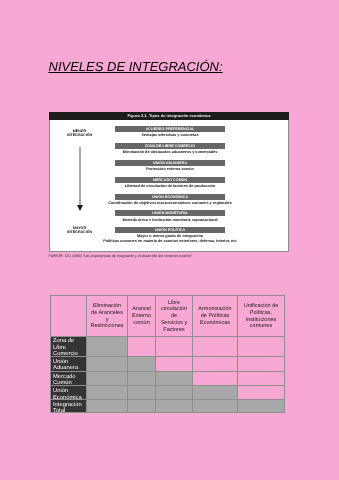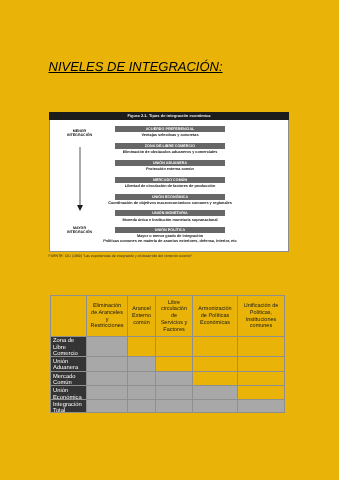--- a/index.html
+++ b/index.html
@@ -1,18 +1,18 @@
 <!DOCTYPE html>
 <html><head>
 <meta charset="utf-8">
 <style>
   html,body{margin:0;padding:0;background:#ffffff;}
   body{width:339px;height:480px;font-family:"Liberation Sans",sans-serif;position:relative;overflow:hidden;
        -webkit-font-smoothing:antialiased;text-rendering:geometricPrecision;}
-  .page{position:absolute;left:0;top:0;width:339px;height:480px;background:#eab308;}
+  .page{position:absolute;left:0;top:0;width:339px;height:480px;background:#f9a8d4;}
 
   
   .title{position:absolute;left:48.5px;top:59px;font-size:13px;font-style:italic;
          text-decoration:underline;color:#000;white-space:nowrap;}
 
   
   .fig{position:absolute;left:49px;top:111.7px;width:240px;height:140.3px;
        border:1px solid #8c8c8c;box-sizing:border-box;background:#fff;}
   .figbar{position:absolute;left:-1px;top:-1px;width:240px;height:8.4px;background:#1c1c1c;color:#f0f0f0;font-weight:bold;
           font-size:3.95px;display:flex;align-items:center;justify-content:center;letter-spacing:.05px;}

